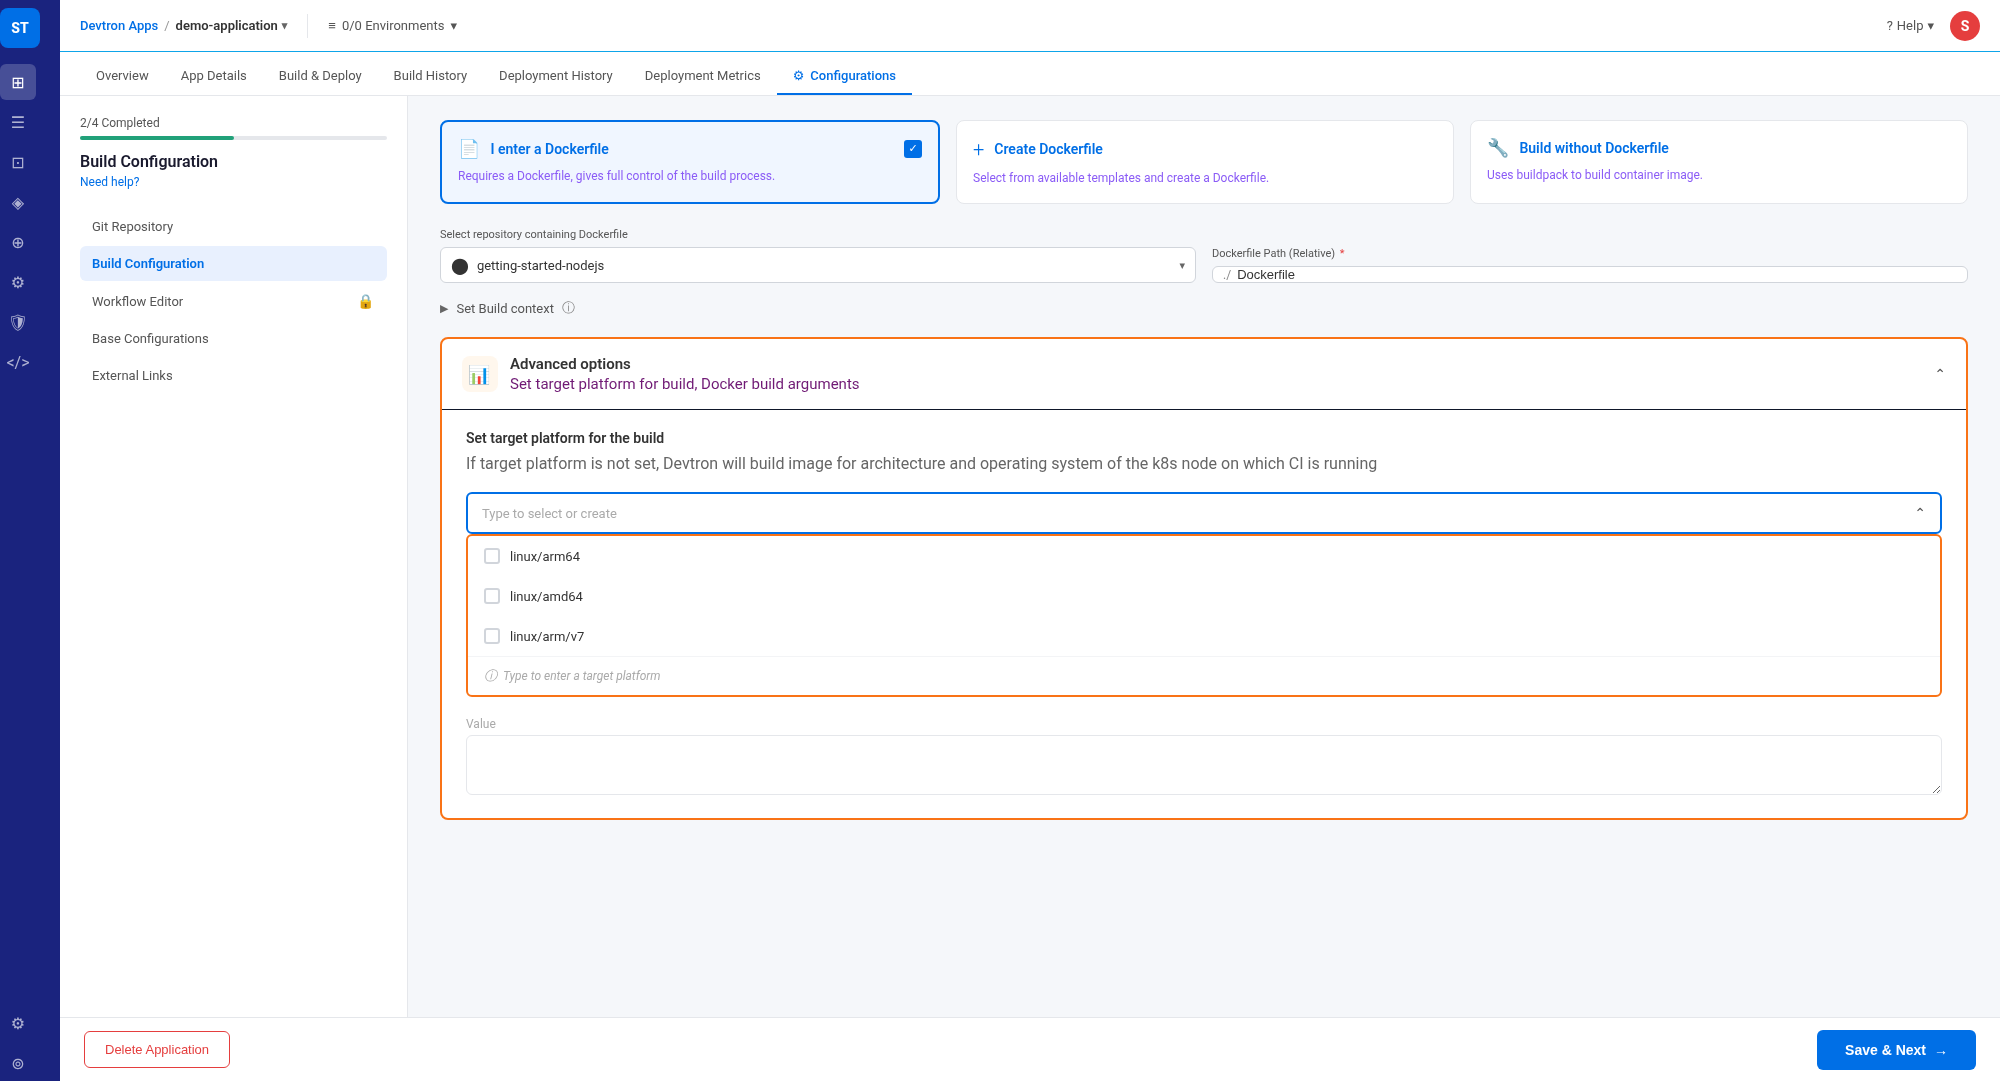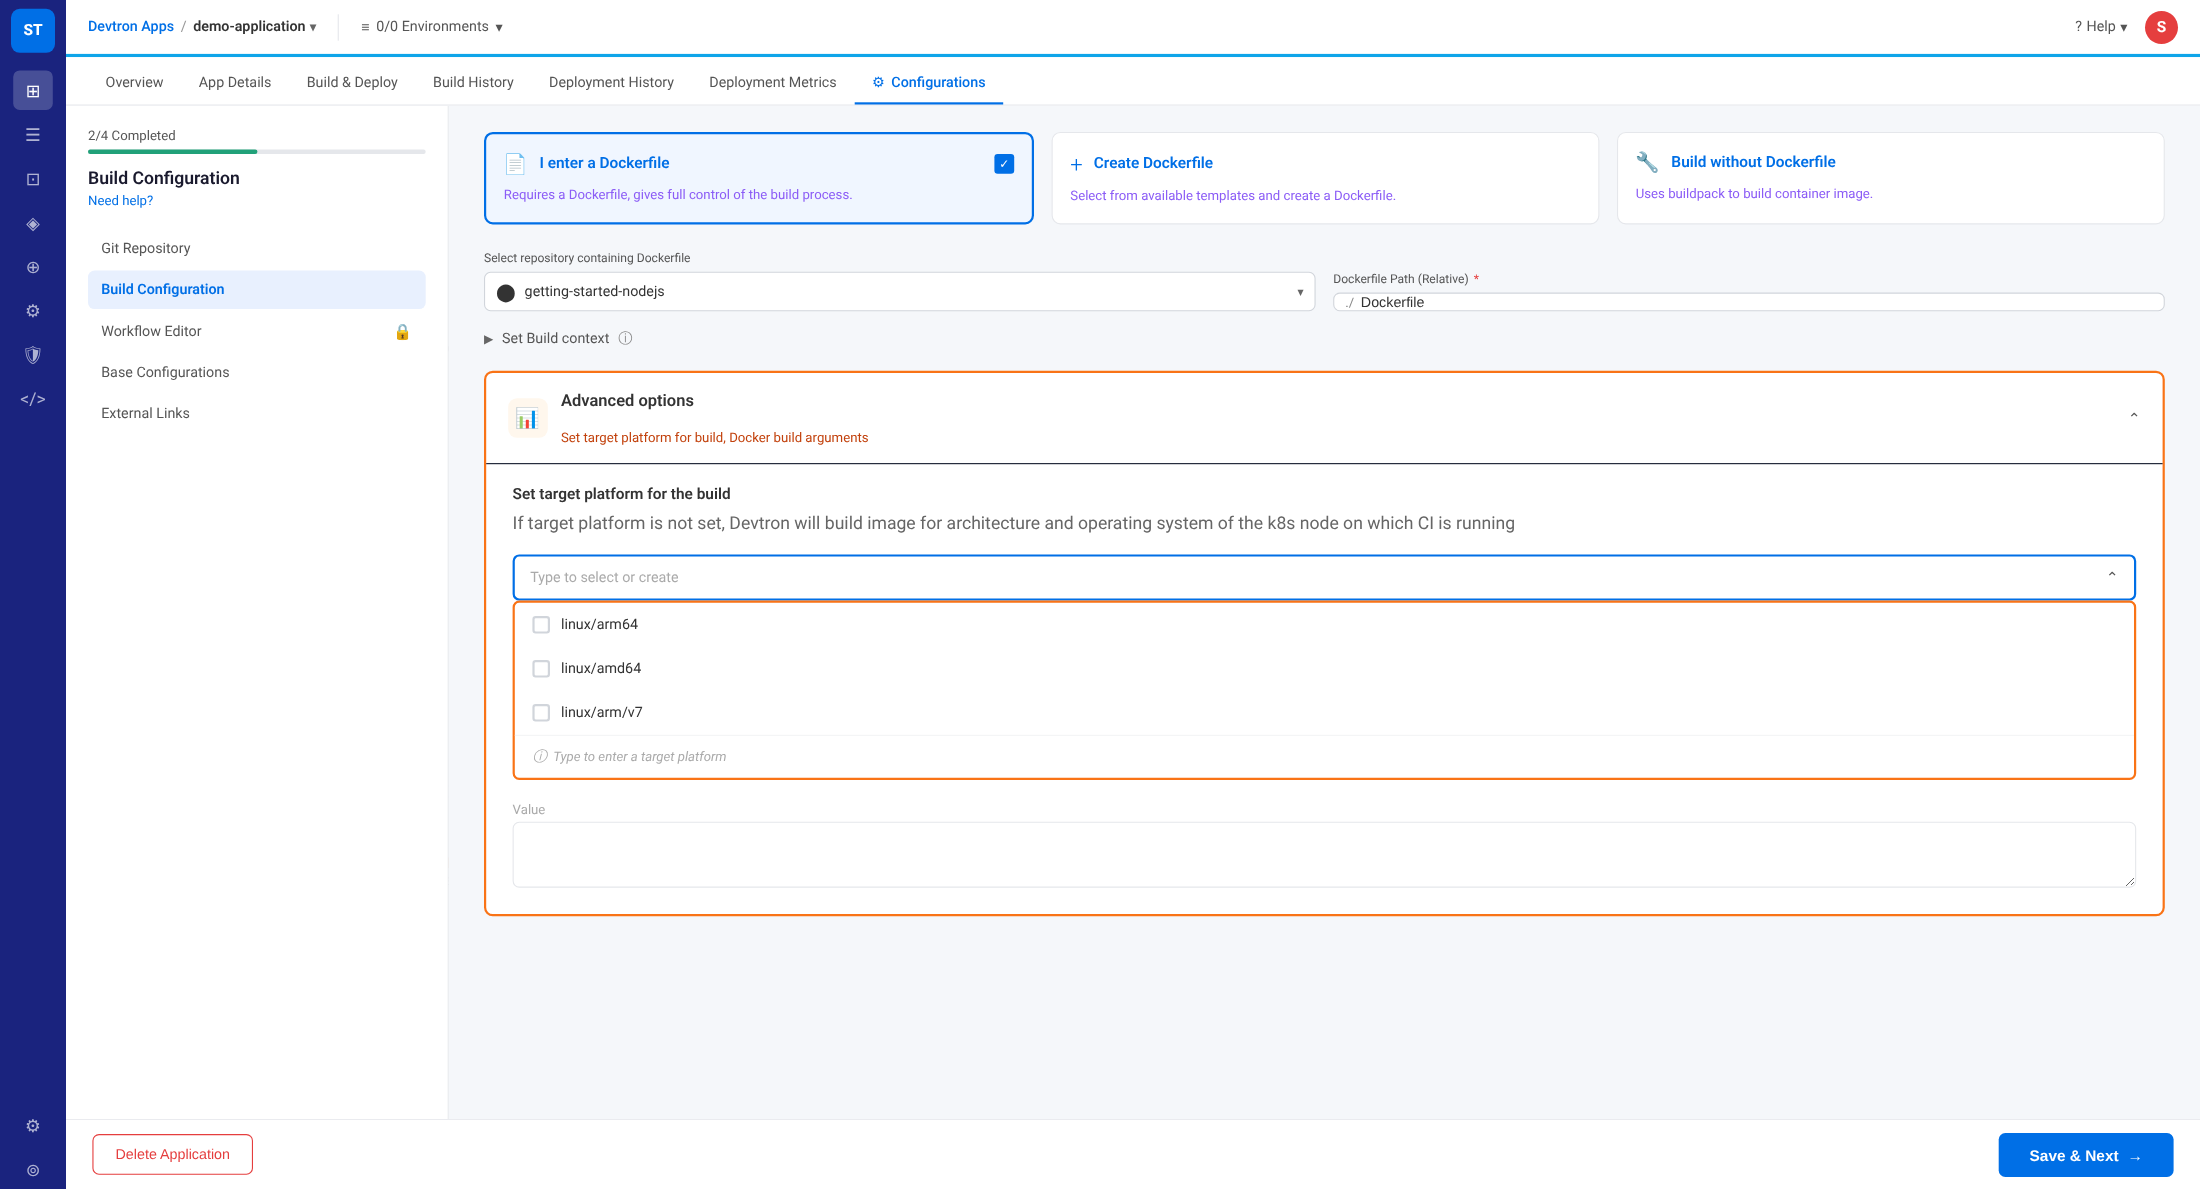--- a/index.html
+++ b/index.html
@@ -1,39 +1,39 @@
 <!DOCTYPE html>
 <html><head>
   <meta charset="utf-8">
   <style>
     * { box-sizing: border-box; margin: 0; padding: 0; }
     body { font-family: -apple-system, BlinkMacSystemFont, 'Segoe UI', Roboto, sans-serif; font-size: 13px; background: #f5f7fa; color: #333; height: 1081px; width: 2000px; overflow: hidden; }
 
     
-    .top-bar { height: 52px; background: #fff; border-bottom: 3px solid #0ea5e9; display: flex; align-items: center; padding: 0 20px; gap: 12px; position: fixed; top: 0; left: 60px; right: 0; z-index: 100; }
+    .top-bar { height: 52px; background: #fff; border-bottom: 1px solid #0ea5e9; display: flex; align-items: center; padding: 0 20px; gap: 12px; position: fixed; top: 0; left: 60px; right: 0; z-index: 100; }
     .breadcrumb { display: flex; align-items: center; gap: 6px; font-size: 13px; }
     .breadcrumb-app { color: #006fe6; font-weight: 500; cursor: pointer; }
     .breadcrumb-sep { color: #999; }
     .breadcrumb-current { color: #333; font-weight: 600; display: flex; align-items: center; gap: 4px; }
     .breadcrumb-chevron { color: #666; font-size: 11px; }
     .top-divider { width: 1px; height: 24px; background: #e5e7eb; margin: 0 8px; }
     .env-selector { display: flex; align-items: center; gap: 6px; color: #555; font-size: 13px; cursor: pointer; }
     .env-icon { color: #555; }
     .top-right { margin-left: auto; display: flex; align-items: center; gap: 16px; }
     .help-btn { display: flex; align-items: center; gap: 4px; color: #555; font-size: 13px; cursor: pointer; }
     .avatar { width: 30px; height: 30px; border-radius: 50%; background: #e53e3e; color: #fff; display: flex; align-items: center; justify-content: center; font-weight: 700; font-size: 14px; }
 
     
     .nav-tabs { height: 44px; background: #fff; border-bottom: 1px solid #e5e7eb; display: flex; align-items: flex-end; padding: 0 20px; position: fixed; top: 52px; left: 60px; right: 0; z-index: 100; gap: 0; }
     .nav-tab { padding: 0 16px 10px; font-size: 13px; color: #555; cursor: pointer; border-bottom: 2px solid transparent; white-space: nowrap; }
     .nav-tab.active { color: #006fe6; border-bottom: 2px solid #006fe6; font-weight: 500; display: flex; align-items: center; gap: 6px; }
     .nav-tab-icon { color: #006fe6; }
 
     
-    .left-sidebar { width: 60px; background: #1a237e; position: fixed; top: 0; left: 0; bottom: 0; display: flex; flex-direction: column; align-items: center; padding-top: 8px; z-index: 200; gap: 4px; }
+    .left-sidebar { width: 60px; background: #1a237e; position: fixed; top: 0; left: 0; bottom: 0; display: flex; flex-direction: column; padding-top: 8px; z-index: 200; gap: 4px; }
     .sidebar-logo { width: 40px; height: 40px; background: #006fe6; border-radius: 8px; display: flex; align-items: center; justify-content: center; color: #fff; font-weight: 800; font-size: 14px; margin-bottom: 12px; }
     .sidebar-icon { width: 36px; height: 36px; border-radius: 6px; display: flex; align-items: center; justify-content: center; color: rgba(255,255,255,0.65); cursor: pointer; font-size: 16px; }
     .sidebar-icon.active { background: rgba(255,255,255,0.2); color: #fff; }
     .sidebar-spacer { flex: 1; }
 
     
     .main-layout { position: fixed; top: 96px; left: 60px; right: 0; bottom: 0; display: flex; }
 
     
     .left-panel { width: 348px; background: #fff; border-right: 1px solid #e5e7eb; padding: 20px 20px; flex-shrink: 0; }
@@ -81,21 +81,21 @@
     
     .build-context-row { display: flex; align-items: center; gap: 8px; margin-bottom: 20px; color: #555; font-size: 13px; cursor: pointer; }
     .chevron-right { font-size: 11px; color: #666; }
     .info-icon { color: #888; font-size: 13px; }
 
     
     .advanced-options-box { border: 2px solid #f97316; border-radius: 8px; background: #fff; margin-bottom: 24px; }
     .advanced-options-header { display: flex; align-items: center; gap: 12px; padding: 16px 20px; cursor: pointer; }
     .adv-icon { width: 36px; height: 36px; background: #fff7ed; border-radius: 8px; display: flex; align-items: center; justify-content: center; color: #f97316; font-size: 18px; }
     .adv-title { font-size: 15px; font-weight: 600; color: #333; }
-    .adv-subtitle { font-size: 12px; color: #c2410c; margin-top: 18px; }
+    .adv-subtitle { font-size: 15px; color: #701a75; margin-top: 2px; }
     .adv-chevron { margin-left: auto; color: #555; font-size: 14px; }
 
     
     .target-platform-section { padding: 20px 24px; border-top: 1px solid #0f172a; }
     .target-title { font-size: 14px; font-weight: 600; color: #333; margin-bottom: 6px; }
     .target-desc { font-size: 16px; color: #666; margin-bottom: 16px; line-height: 1.5; }
 
     
     .platform-select-wrapper { border: 2px solid #006fe6; border-radius: 6px; padding: 0 14px; height: 42px; background: #fff; display: flex; align-items: center; cursor: pointer; margin-bottom: 0; }
     .platform-select-placeholder { font-size: 13px; color: #aaa; flex: 1; }

